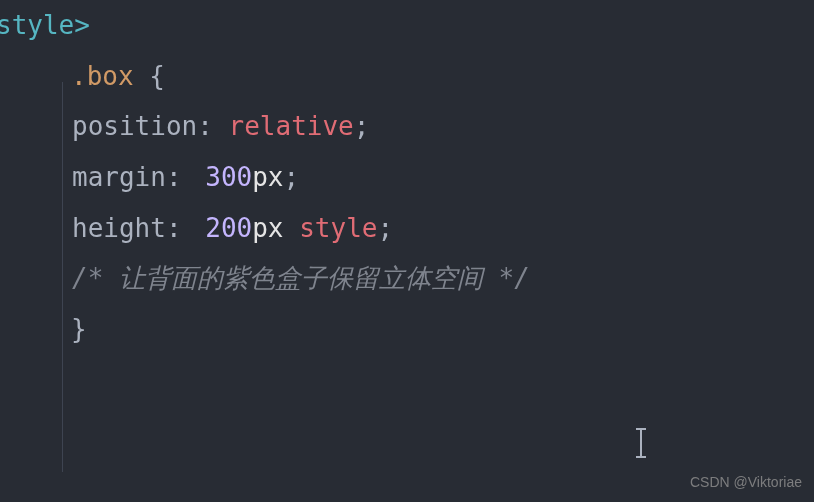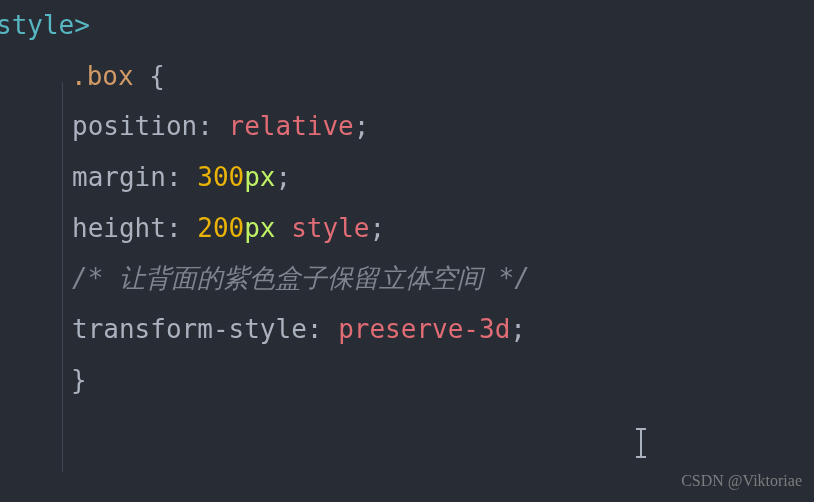--- a/index.html
+++ b/index.html
@@ -33,27 +33,28 @@
     .selector {
       color: #d19a66;
     }
     .brace {
       color: #abb2bf;
     }
     .property {
       color: #abb2bf;
     }
     .number {
-      color: #eab308;
+      color: #c4b5fd;
+      margin-left: 8px;
     }
     .value-red {
       color: #e06c75;
     }
     .unit {
-      color: #bef264;
+      color: #e5e5e5;
     }
     .punct {
       color: #abb2bf;
     }
     .colon {
       color: #abb2bf;
     }
     .comment {
       color: #7f848e;
       font-style: italic;
@@ -84,22 +85,22 @@
       height: 2px;
       background: #abb2bf;
     }
     .text-cursor::before { top: 0; }
     .text-cursor::after { bottom: 0; }
     .watermark {
       position: absolute;
       right: 12px;
       bottom: 6px;
       color: #8b8b8b;
-      font-size: 16px;
-      font-family: Liberation Serif, serif;
+      font-size: 14px;
+      font-family: Liberation Sans, sans-serif;
       opacity: 0.85;
     }
     .l0 { margin-left: -4px; }
     .l1 { padding-left: 71px; }
     .l2 { padding-left: 72px; }
   </style>
 </head>
 <body>
 
 <div class="code-area">
@@ -112,20 +113,19 @@
   <div class="line l2"><span class="property">position</span><span class="colon">: </span><span class="value-red">relative</span><span class="punct">;</span></div>
 
   <div class="line l2"><span class="property">margin</span><span class="colon">: </span><span class="number">300</span><span class="unit">px</span><span class="punct">;</span></div>
 
 
   <div class="line l2"><span class="property">height</span><span class="colon">: </span><span class="number">200</span><span class="unit">px</span> <span class="value-red">style</span><span class="punct">;</span></div>
 
 
   <div class="line l2"><span class="comment">/* 让背面的紫色盒子保留立体空间 */</span></div>
 
-  <div class="line l2"><span class="property">transform-style</span><span class="colon">: </span><span class="value-red">preserve-3d</span><span class="punct">;</span></div>
 
   <div class="line l1"><span class="brace">}</span></div>
 
   <div class="text-cursor"></div>
 </div>
 
 <div class="watermark">CSDN @Viktoriae</div>
 
 </body></html>

